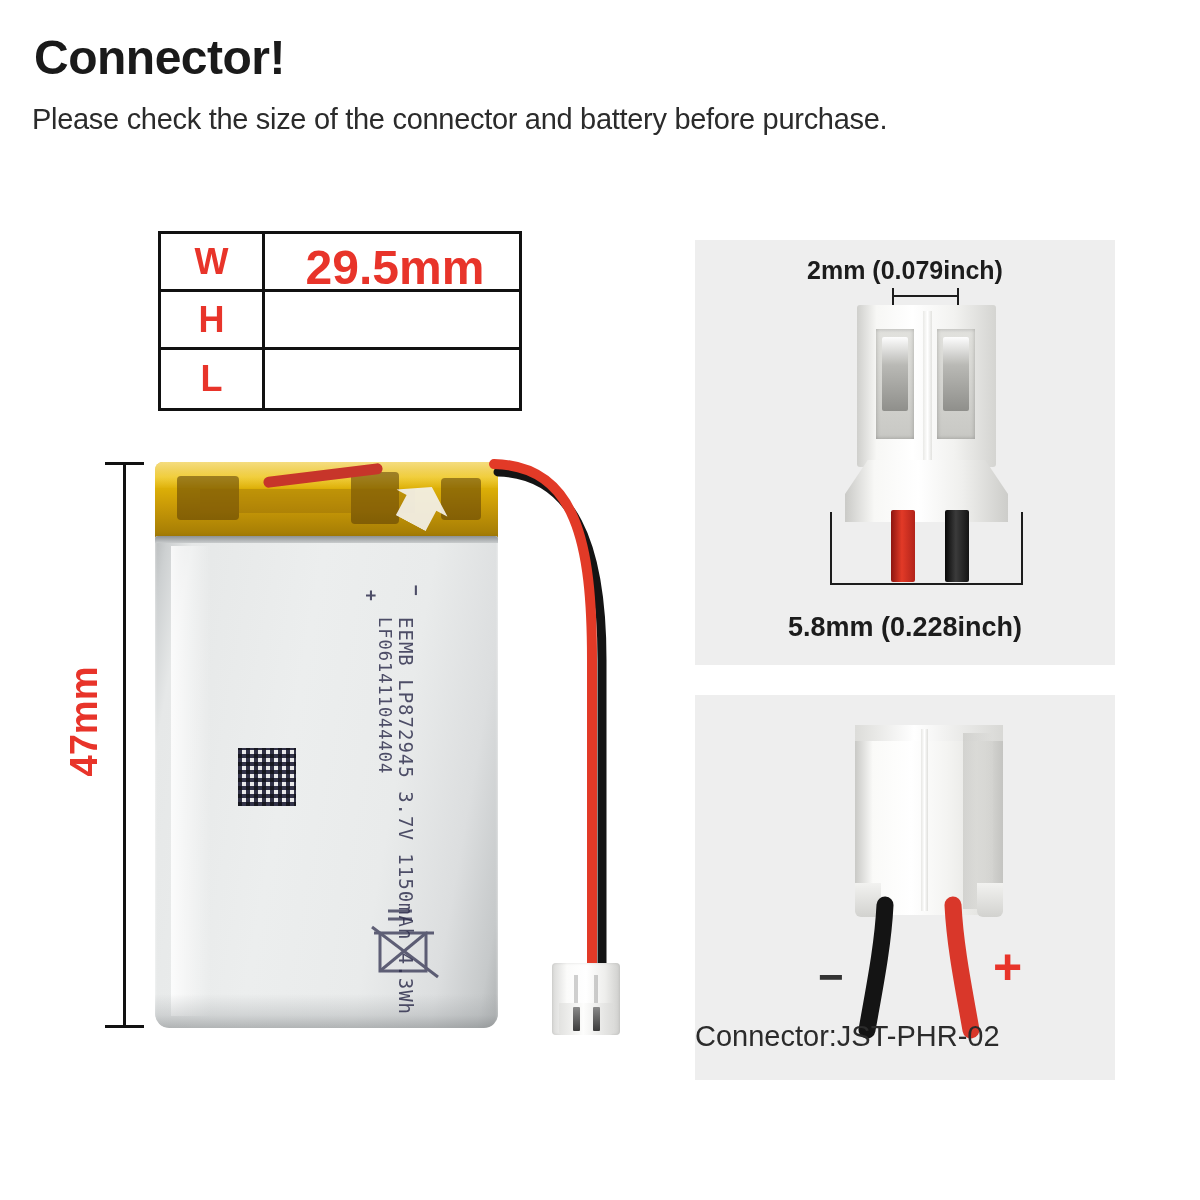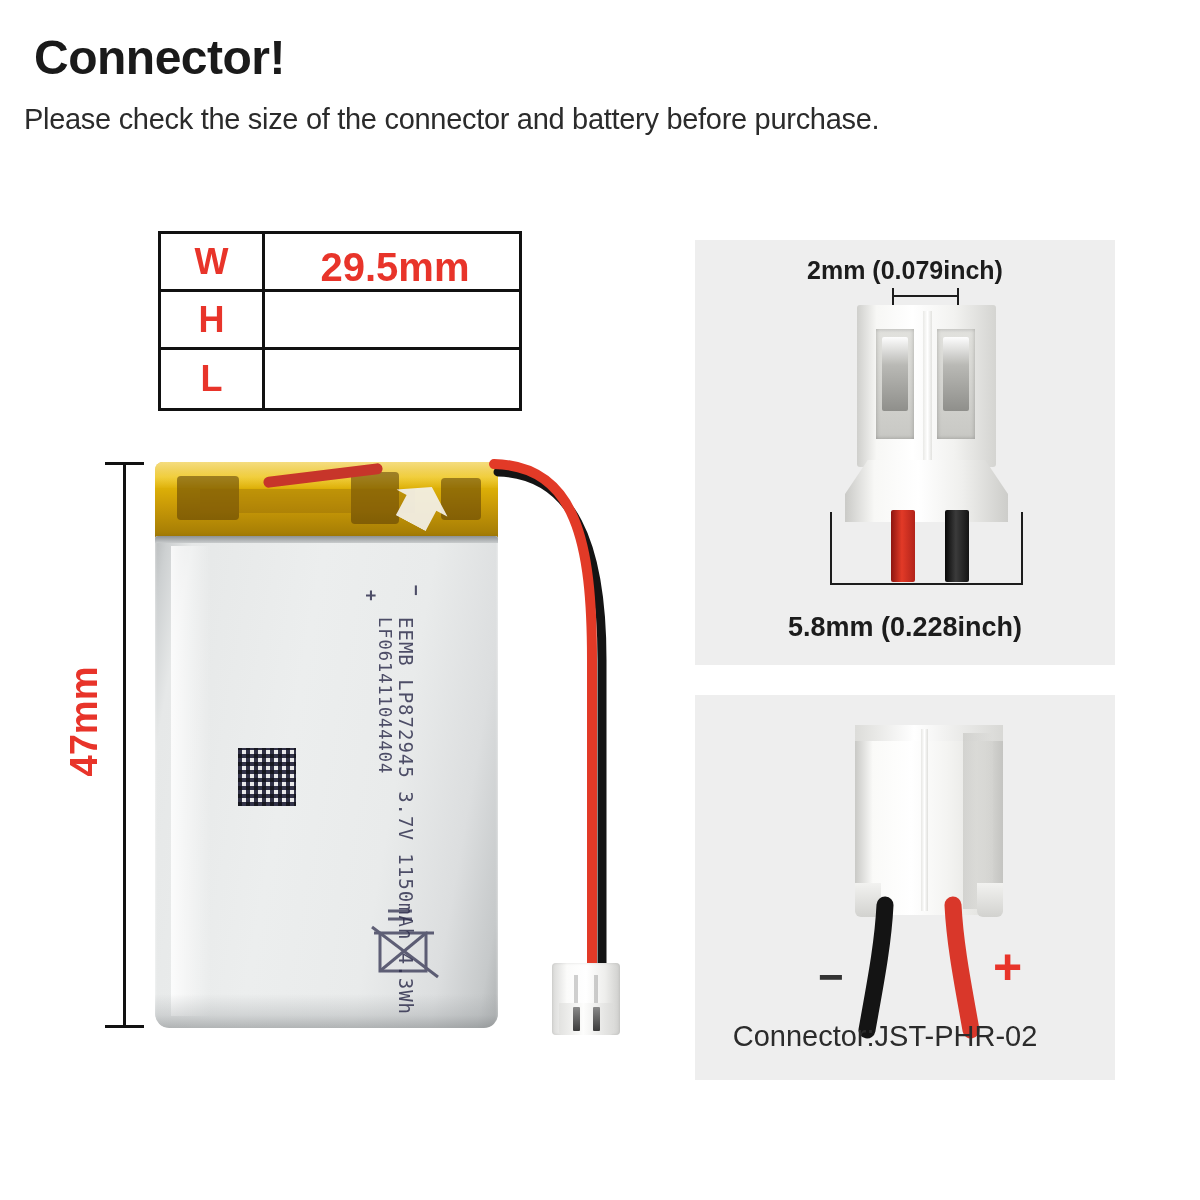--- a/index.html
+++ b/index.html
@@ -20,21 +20,21 @@
     position: absolute;
     left: 34px;
     top: 30px;
     font-size: 48px;
     font-weight: bold;
     color: #1a1a1a;
     letter-spacing: -0.5px;
   }
   #attention-subtitle {
     position: absolute;
-    left: 24px;
+    left: 32px;
     top: 103px;
     font-size: 29px;
     color: #2b2b2b;
     letter-spacing: -0.3px;
   }
 
   
   #dim-table {
     position: absolute;
     left: 158px;
@@ -61,21 +61,21 @@
     justify-content: center;
     font-size: 36px;
     font-weight: bold;
     color: #e8342a;
   }
   #dim-table .cell-val {
     flex: 1;
     display: flex;
     align-items: center;
     justify-content: center;
-    font-size: 40px;
+    font-size: 48px;
     font-weight: bold;
     color: #e8342a;
     padding-left: 6px;
     box-sizing: border-box;
     margin-top: 12px;
   }
 
   
   #dim-height-line {
     position: absolute;
@@ -321,21 +321,21 @@
     text-align: center;
     font-size: 27px;
     font-weight: bold;
     color: #1c1c1c;
   }
   #connector-type-label {
     position: absolute;
     left: 695px;
     top: 1020px;
     width: 380px;
-    text-align: center;
+    text-align: left;
     font-size: 29px;
     color: #2b2b2b;
   }
 
   
   #tick-2mm-left {
     position: absolute; left: 892px; top: 288px;
     width: 2px; height: 30px; background: #1c1c1c;
   }
   #tick-2mm-right {

